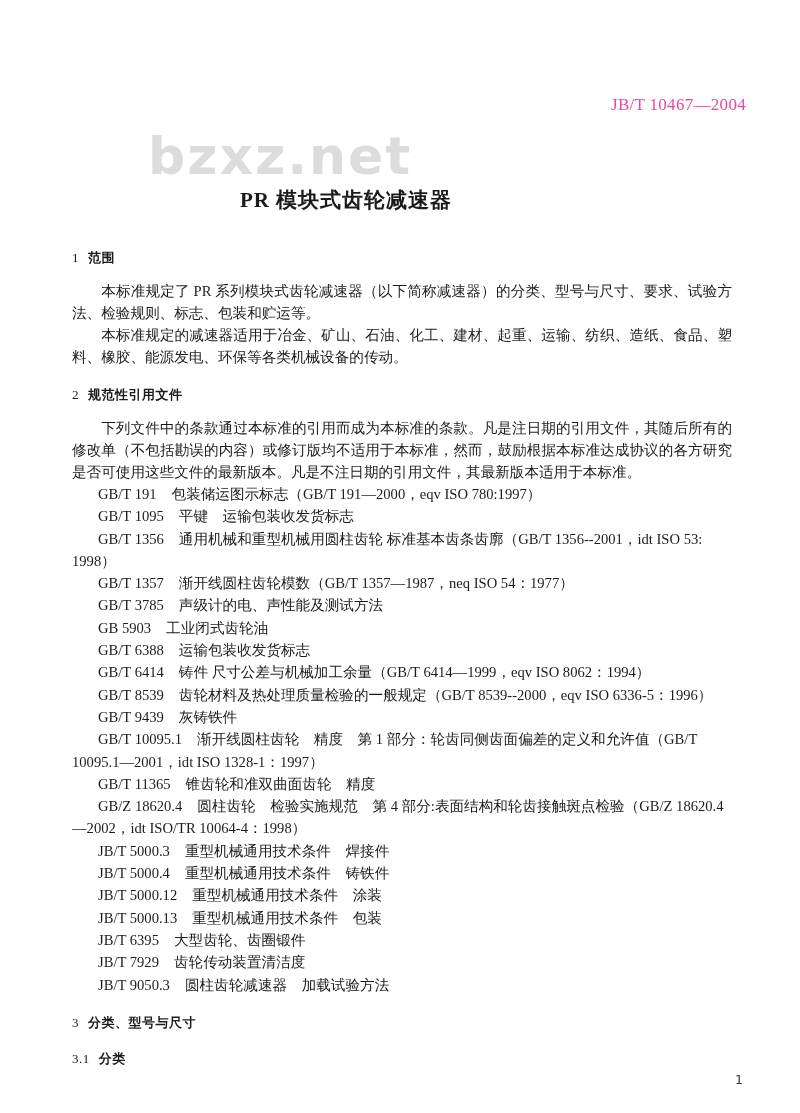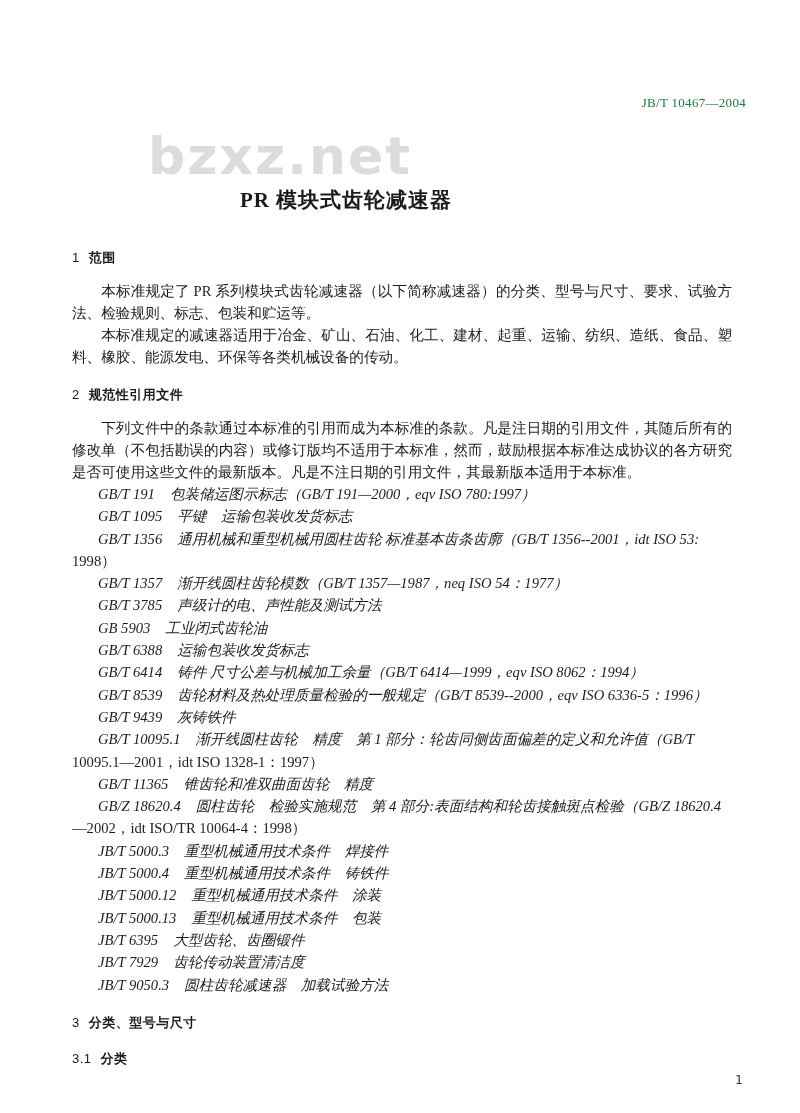--- a/index.html
+++ b/index.html
@@ -32,23 +32,23 @@
     user-select: none;
     z-index: 0;
     white-space: nowrap;
   }
 
   
   .doc-header {
     position: absolute;
     top: 95px;
     right: 54px;
-    font-size: 13px;
+    font-size: 17px;
     letter-spacing: 0.3px;
-    color: #15803d;
+    color: #ec4899;
     z-index: 2;
     white-space: nowrap;
     margin-left: 34px;
   }
 
   
   .doc-title {
     position: absolute;
     top: 186px;
     left: 0;
@@ -63,21 +63,21 @@
   
   .content {
     position: absolute;
     left: 72px;
     top: 249px;
     width: 660px;
     z-index: 2;
   }
 
   .sec-head {
-    font-family: Liberation Sans, sans-serif;
+    font-family: Liberation Serif, serif;
     font-size: 13px;
     font-weight: bold;
     letter-spacing: 0.5px;
     margin: 0;
   }
   .sec-head .num { font-weight: normal; margin-right: 9px; }
 
   .para {
     font-size: 14.6px;
     line-height: 22px;
@@ -95,21 +95,20 @@
   .ref-item {
     font-size: 14.6px;
     line-height: 22.3px;
     margin: 0;
     padding-left: 26px;
     text-indent: -0px;
   }
   .ref-item.hang {
     padding-left: 26px;
     text-indent: 0;
-    font-style: italic;
   }
   .ref-item.wrap {
     padding-left: 0;
   }
   .ref-item .code { margin-right: 7px; }
   .ref-item .sep { display: inline-block; width: 8px; }
   .gap-md { height: 13px; }
   .gap-lg { height: 18px; }
 
   

